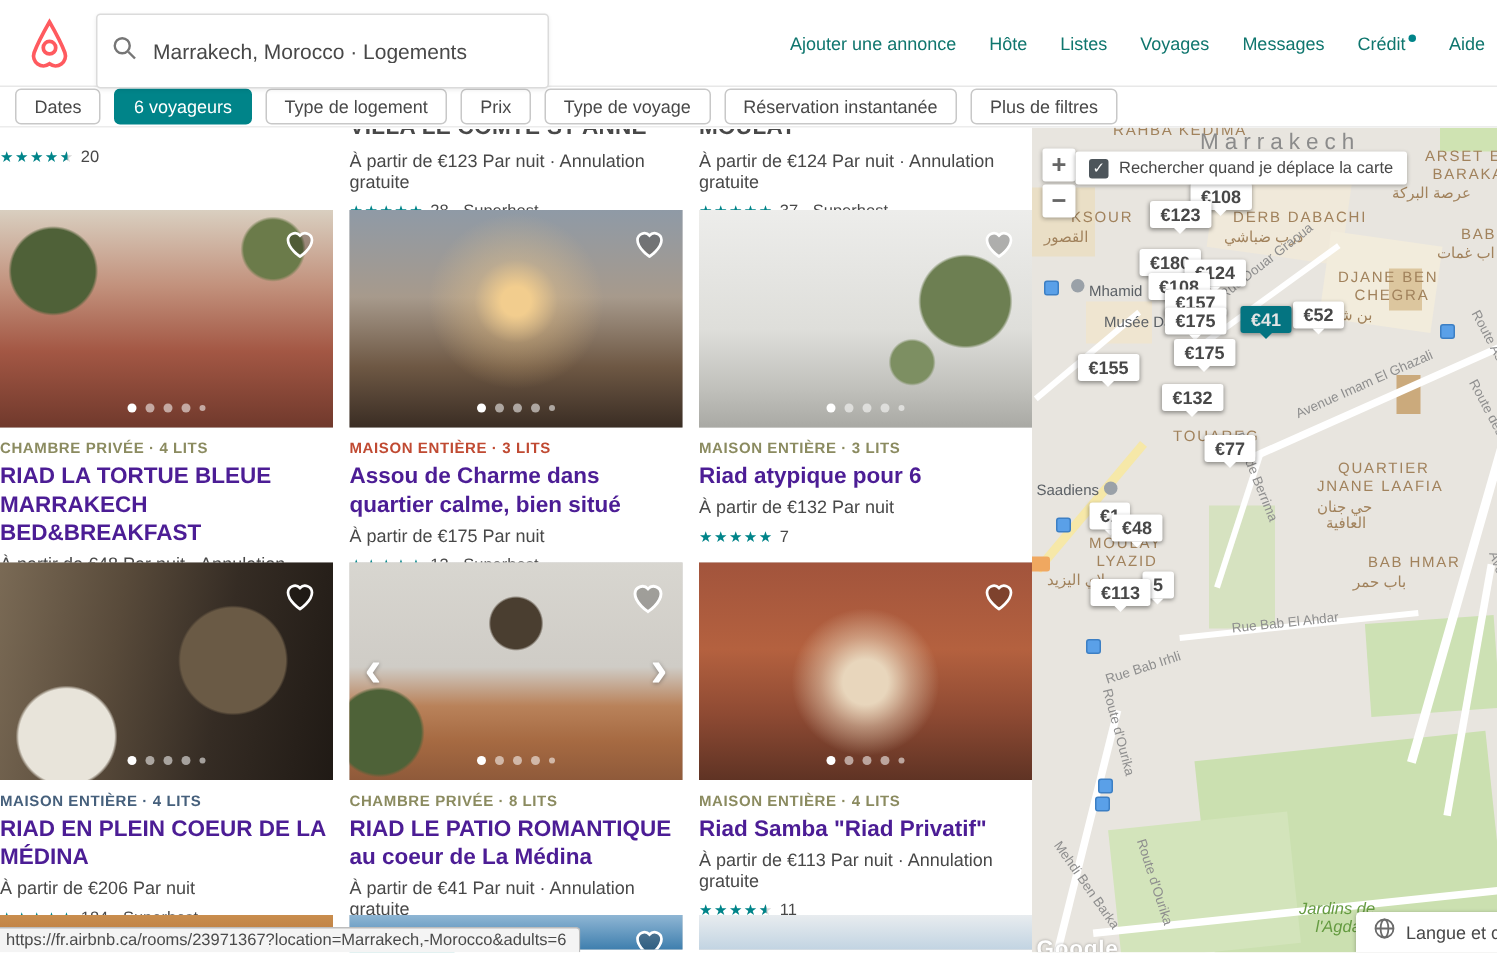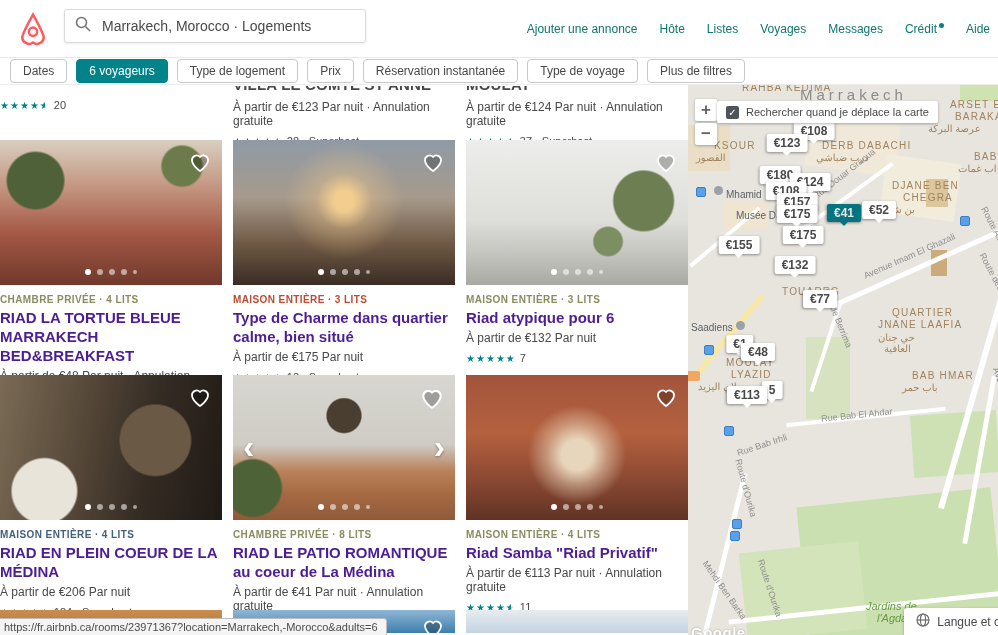--- a/index.html
+++ b/index.html
@@ -1,21 +1,21 @@
 <!DOCTYPE html>
 <html><head>
 <meta charset="utf-8">
 <style>
   html,body{margin:0;padding:0;background:#fff;}
   .page{position:relative;width:998px;height:635px;overflow:hidden;font-family:"Liberation Sans",sans-serif;color:#484848;background:#fff;}
 
   
   .topbar{position:absolute;left:0;top:0;width:998px;height:57px;background:#fff;border-bottom:1px solid #e8e8e8;z-index:30;}
   .logo{position:absolute;left:16px;top:11px;}
-  .searchbox{position:absolute;left:64px;top:9px;width:302px;height:34px;border:1px solid #dbdbdb;border-radius:3px;box-shadow:0 1px 3px rgba(0,0,0,.08);display:flex;align-items:center;padding:0 10px;box-sizing:border-box;background:#fff;}
+  .searchbox{position:absolute;left:64px;top:9px;width:302px;height:50px;border:1px solid #dbdbdb;border-radius:3px;box-shadow:0 1px 3px rgba(0,0,0,.08);display:flex;align-items:center;padding:0 10px;box-sizing:border-box;background:#fff;}
   .searchbox input{border:none;outline:none;flex:1;font-family:"Liberation Sans",sans-serif;font-size:14px;color:#484848;margin-left:9px;background:transparent;}
   .nav{position:absolute;right:8px;top:0;height:57px;display:flex;align-items:center;gap:22px;}
   .nav a{font-size:12px;color:#0f766e;text-decoration:none;white-space:nowrap;}
   .notif-dot{display:inline-block;width:5px;height:5px;border-radius:50%;background:#008489;vertical-align:super;margin-left:2px;}
 
   
   .filterbar{position:absolute;left:0;top:57px;width:998px;height:28px;background:#fff;display:flex;align-items:center;gap:9px;padding-left:10px;box-sizing:border-box;border-bottom:1px solid #ececec;z-index:29;}
   .fbtn{font-family:"Liberation Sans",sans-serif;font-size:12px;color:#484848;background:#fff;border:1px solid #c8c8c8;border-radius:4px;padding:4px 12px;white-space:nowrap;cursor:pointer;}
   .fbtn.active{background:#008489;border-color:#008489;color:#fff;}
 
@@ -121,22 +121,22 @@
       <a href="#"><span>Crédit</span><span class="notif-dot"></span></a>
       <a href="#"><span>Aide</span></a>
     </nav>
   </header>
 
   <div class="filterbar">
     <button class="fbtn"><span>Dates</span></button>
     <button class="fbtn active"><span>6 voyageurs</span></button>
     <button class="fbtn"><span>Type de logement</span></button>
     <button class="fbtn"><span>Prix</span></button>
+    <button class="fbtn"><span>Type de voyage</span></button>
     <button class="fbtn"><span>Réservation instantanée</span></button>
-    <button class="fbtn"><span>Type de voyage</span></button>
     <button class="fbtn"><span>Plus de filtres</span></button>
   </div>
 
   <section class="listings">
 
     <div class="lrow">
       <div class="pt-cell">
         <div class="rating" style="margin-top:13px;"><span class="stars"><span>★★★★</span><span class="st"><span class="st-base">★</span><span class="st-fill">★</span></span><span></span></span><span>20</span></div>
       </div>
       <div class="pt-cell">
@@ -172,21 +172,21 @@
       </article>
       <article class="card">
         <div class="photo ph-r1c2">
           <span class="heart"><svg width="24" height="24" viewBox="0 0 24 24">
                 <path d="M12 21s-8-5.3-8-11a4.6 4.6 0 0 1 8-3 4.6 4.6 0 0 1 8 3c0 5.7-8 11-8 11z" fill="rgba(0,0,0,0.25)" stroke="#fff" stroke-width="1.8"></path>
               </svg></span>
           <span class="dots"><span class="dot active"></span><span class="dot"></span><span class="dot"></span><span class="dot"></span><span class="dot small"></span></span>
         </div>
         <div class="meta">
           <div class="ltype" style="color: rgb(192, 74, 50);">MAISON ENTIÈRE · 3 LITS</div>
-          <h3 class="ltitle">Type de Charme dans quartier calme, bien situé</h3>
+          <h3 class="ltitle">Assou de Charme dans quartier calme, bien situé</h3>
           <div class="lprice">À partir de €175 Par nuit</div>
           <div class="rating"><span class="stars"><span>★★★★★</span></span><span>13 · Superhost</span></div>
         </div>
       </article>
       <article class="card">
         <div class="photo ph-r1c3">
           <span class="heart"><svg width="24" height="24" viewBox="0 0 24 24">
                 <path d="M12 21s-8-5.3-8-11a4.6 4.6 0 0 1 8-3 4.6 4.6 0 0 1 8 3c0 5.7-8 11-8 11z" fill="rgba(0,0,0,0.25)" stroke="#fff" stroke-width="1.8"></path>
               </svg></span>
           <span class="dots"><span class="dot active"></span><span class="dot"></span><span class="dot"></span><span class="dot"></span><span class="dot small"></span></span>

